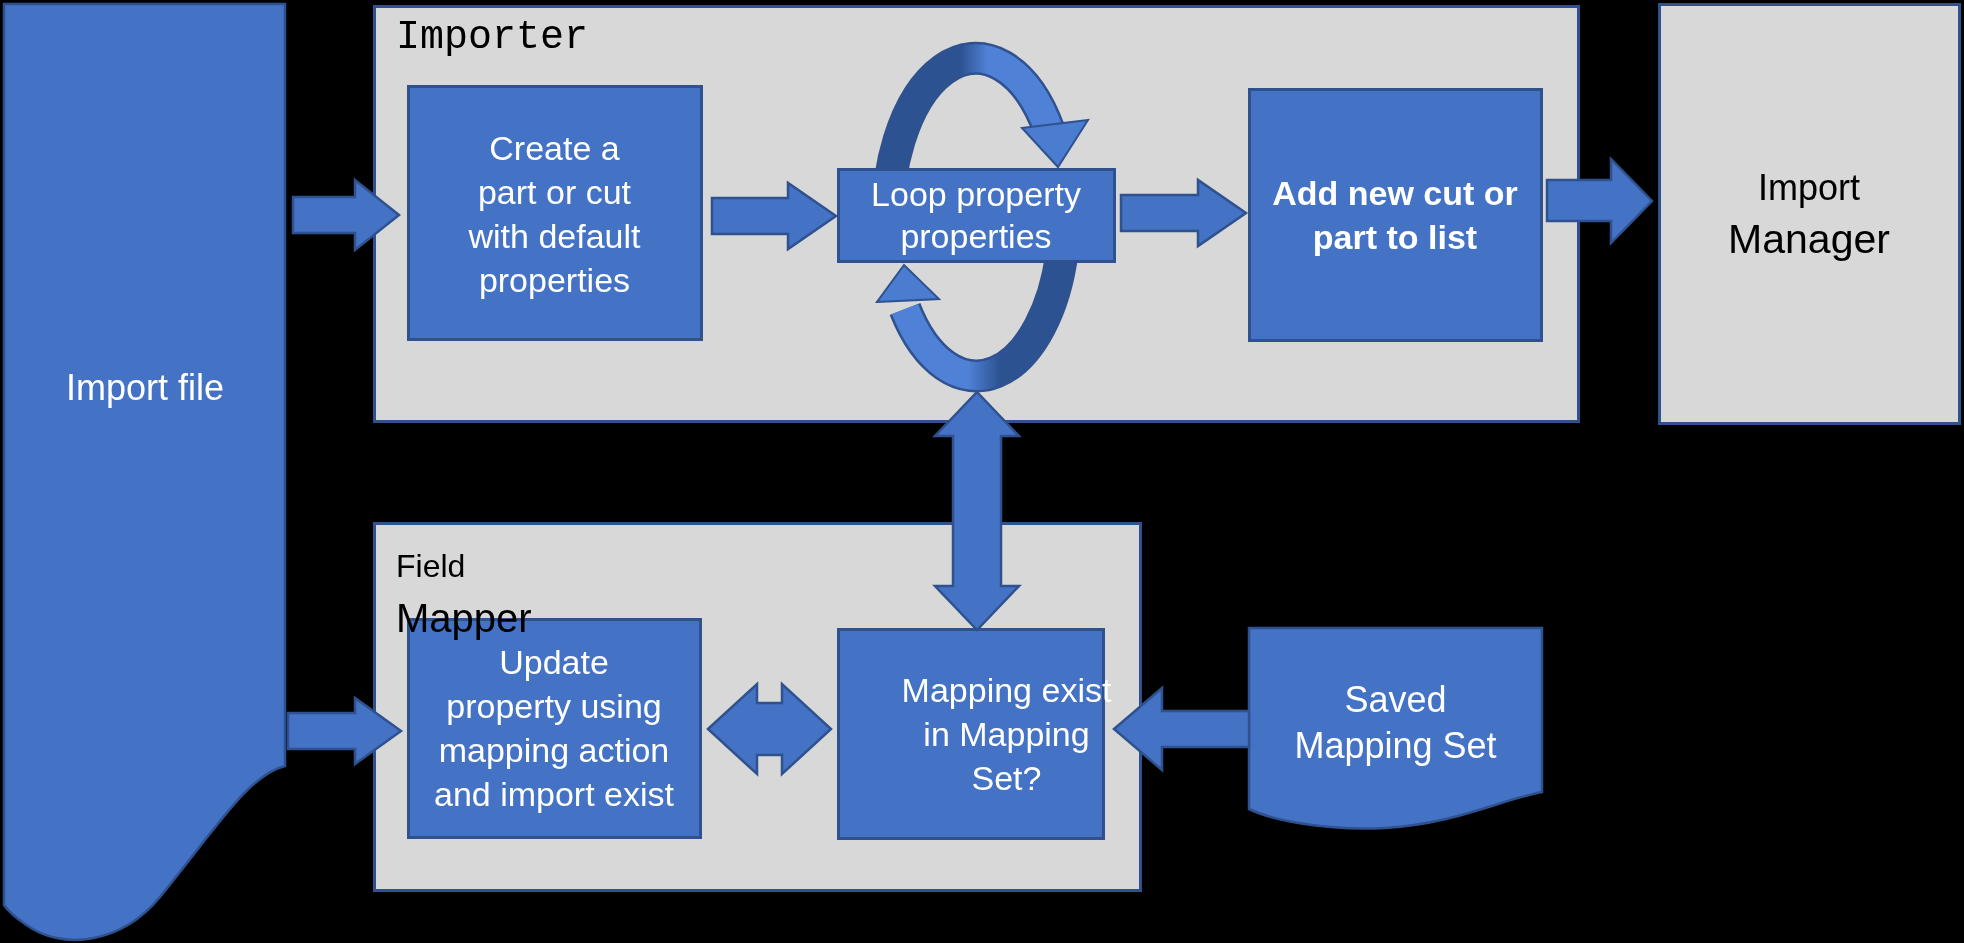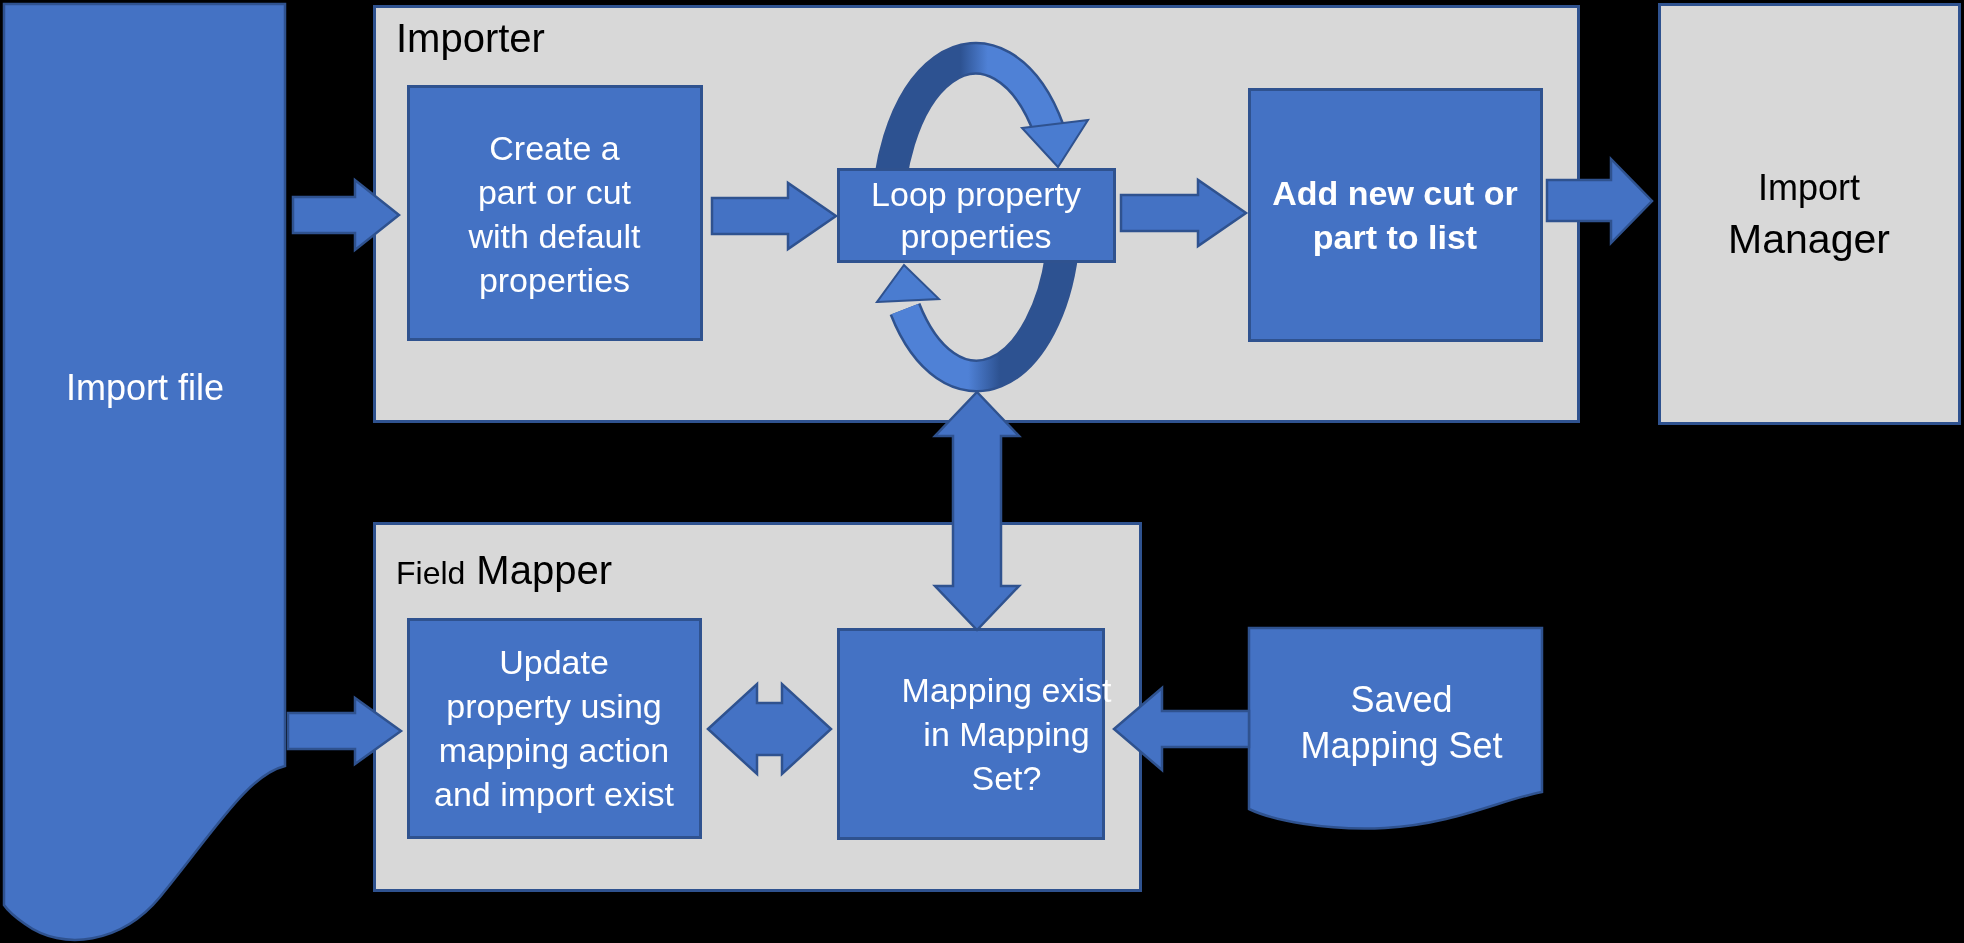--- a/index.html
+++ b/index.html
@@ -37,21 +37,21 @@
   
   .lbl{
     position:absolute;display:flex;flex-direction:column;
     align-items:center;justify-content:center;text-align:right;
   }
   .on-blue{color:var(--text-on-blue);}
   .fs-box{font-size:34px;line-height:44px;}
   .fs-loop{font-size:34px;line-height:42px;}
   .fs-doc{font-size:36px;line-height:46px;}
   .title{position:absolute;color:var(--text-on-gray);white-space:nowrap;}
-  .title-importer{font-size:40px;line-height:48px;}
+  .title-importer{font-size:40px;line-height:48px;font-family:Liberation Mono, monospace;}
   .title-mixed{display:flex;align-items:baseline;gap:11px;}
   .t-small{font-size:32px;}
   .t-big{font-size:40px;}
   .im-line1{font-size:36px;line-height:50px;color:var(--text-on-gray);}
   .im-line2{font-size:41px;line-height:52px;color:var(--text-on-gray);}
 </style>
 </head>
 <body>
 
 <div id="stage">
@@ -97,21 +97,21 @@
     <polygon class="arrow" points="712,198 788,198 788,183 836,216 788,249 788,234 712,234"></polygon>
     <polygon class="arrow" points="1121,195 1198,195 1198,180 1246,213 1198,246 1198,231 1121,231"></polygon>
     <polygon class="arrow" points="1547,180 1611,180 1611,159 1652,201 1611,243 1611,221 1547,221"></polygon>
     <polygon class="arrow" points="1249,711 1162,711 1162,688 1114,729 1162,770 1162,747 1249,747"></polygon>
     <polygon class="arrow" points="977,392 1019,436 1001,436 1001,586 1019,586 977,630 935,586 953,586 953,436 935,436"></polygon>
     <polygon class="arrow" points="708,729 757,684 757,703 782,703 782,684 831,729 782,774 782,755 757,755 757,774"></polygon>
   </svg>
 
   <div class="title title-importer" style="left:396px;top:14px;">Importer</div>
 
-  <div class="title title-mixed" style="left:396px;top:548px;">
+  <div class="title title-mixed" style="left:396px;top:548px;flex-direction:column;">
     <span class="t-small">Field</span>
     <span class="t-big">Mapper</span>
   </div>
 
   <div class="lbl on-blue fs-doc" style="left:20px;top:360px;width:250px;height:56px;">
     <span>Import file</span>
   </div>
 
   <div class="lbl on-blue fs-box" style="left:408px;top:87px;width:293px;height:253px;">
     <span>Create a</span>
@@ -141,18 +141,18 @@
     <span>mapping action</span>
     <span>and import exist</span>
   </div>
 
   <div class="lbl on-blue fs-box" style="left:838px;top:629px;width:265px;height:209px;padding-left:36px;">
     <span>Mapping exist</span>
     <span>in Mapping</span>
     <span>Set?</span>
   </div>
 
-  <div class="lbl on-blue fs-doc" style="left:1249px;top:655px;width:293px;height:135px;padding-left:6px;">
+  <div class="lbl on-blue fs-doc" style="left:1249px;top:655px;width:293px;height:135px;">
     <span>Saved</span>
     <span>Mapping Set</span>
   </div>
 
 </div>
 
 </body></html>

